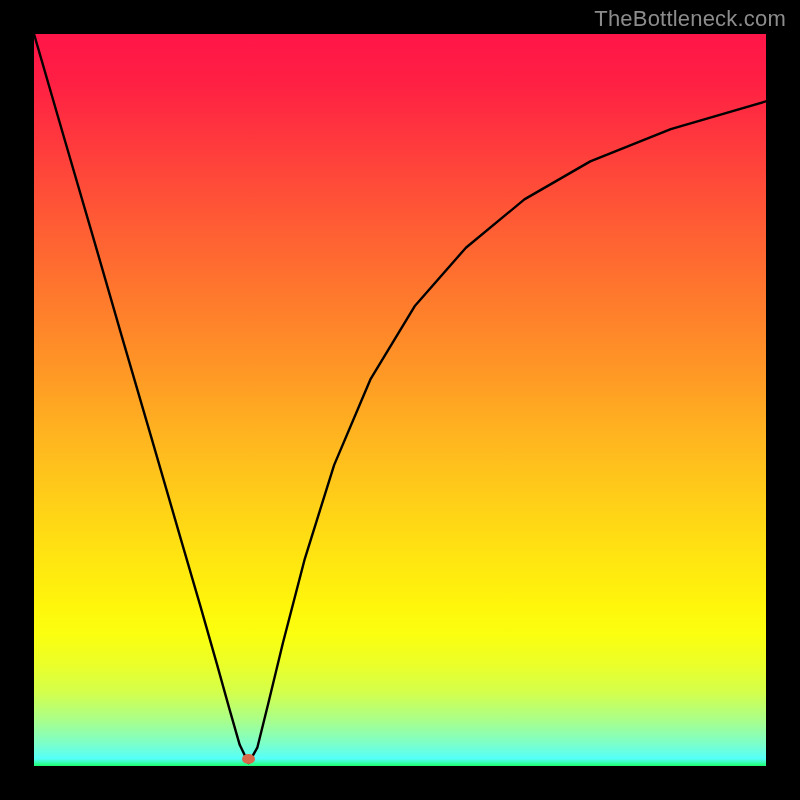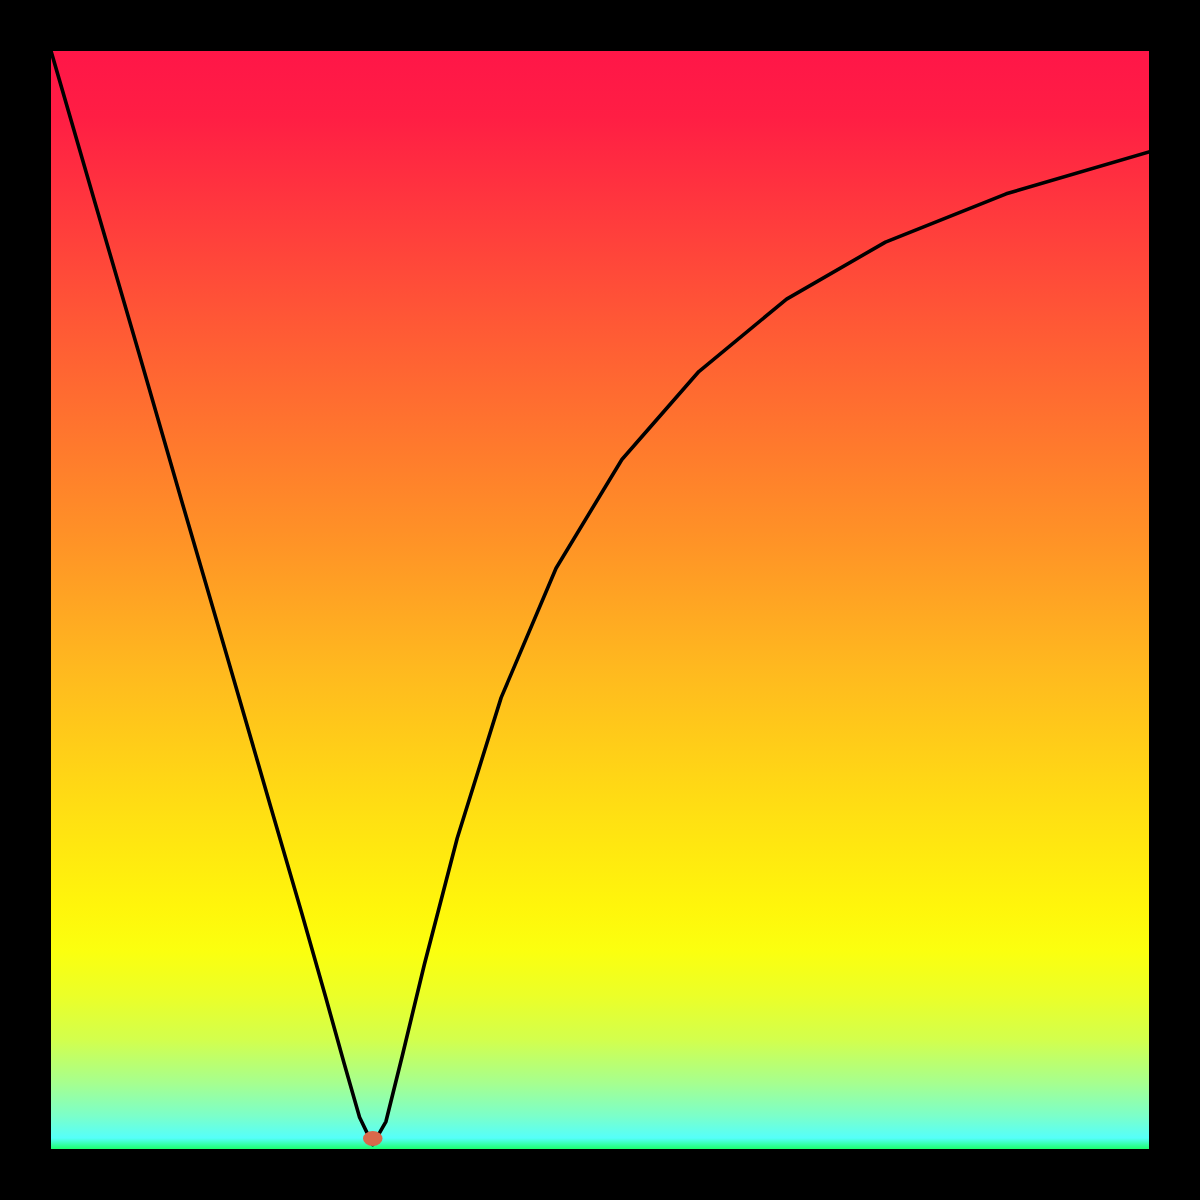--- a/index.html
+++ b/index.html
@@ -83,14 +83,15 @@
   <div class="plot-area">
     <div class="gradient-bg"></div>
 
     <svg class="curve-svg" viewBox="0 0 732 732" preserveAspectRatio="none">
       <path id="curve-path" fill="none" stroke="#000" stroke-width="2.4" stroke-linejoin="round" stroke-linecap="round" d="M0.0 0.0 L29.3 101.0 L58.6 201.3 L87.8 302.3 L117.1 402.6 L146.4 503.6 L166.9 573.9 L183.0 630.3 L195.4 674.9 L205.7 710.8 L214.5 729.1 L223.3 713.7 L234.2 669.8 L248.9 609.0 L270.8 524.8 L300.1 431.1 L336.7 344.8 L380.6 272.3 L431.9 213.7 L490.4 165.4 L556.3 127.4 L636.8 95.2 L732.0 67.3"></path>
     </svg>
 
     <div class="marker" id="marker" style="left: 207.976px; top: 719.68px;"></div>
   </div>
 
+  <div class="watermark">TheBottleneck.com</div>
 
 </div>
 
 </body></html>

